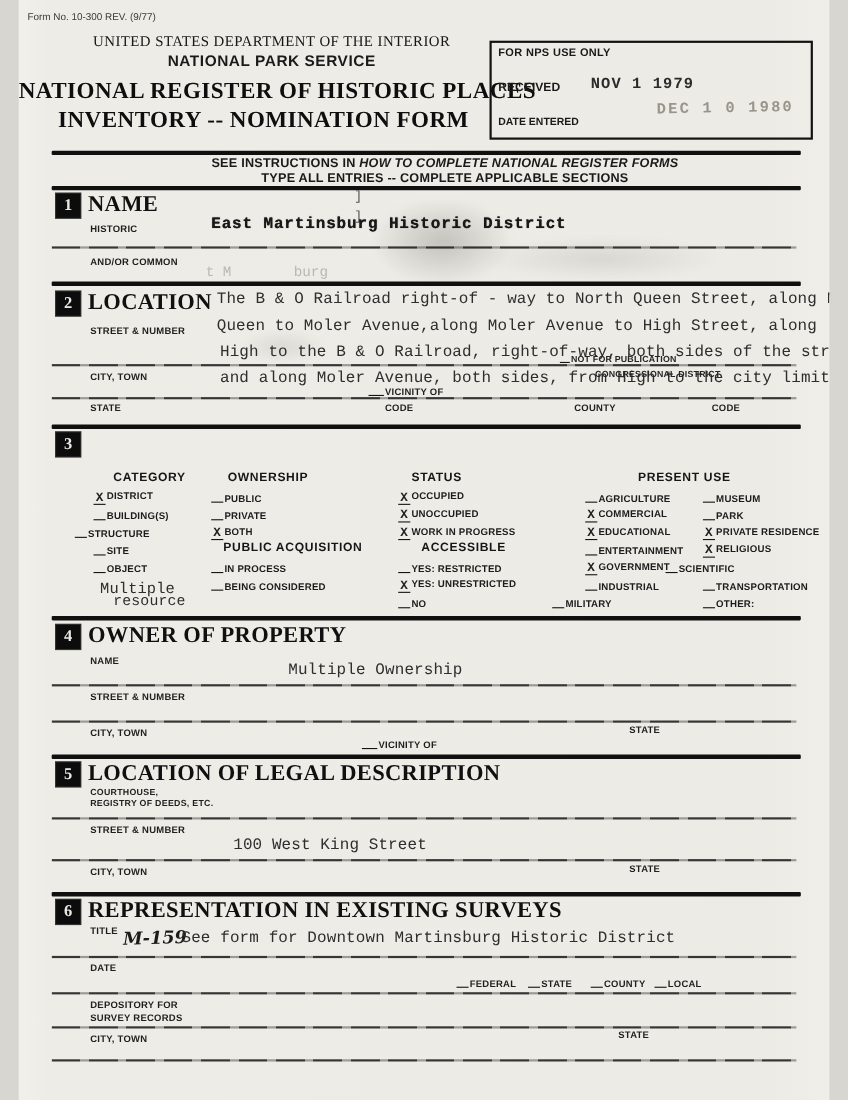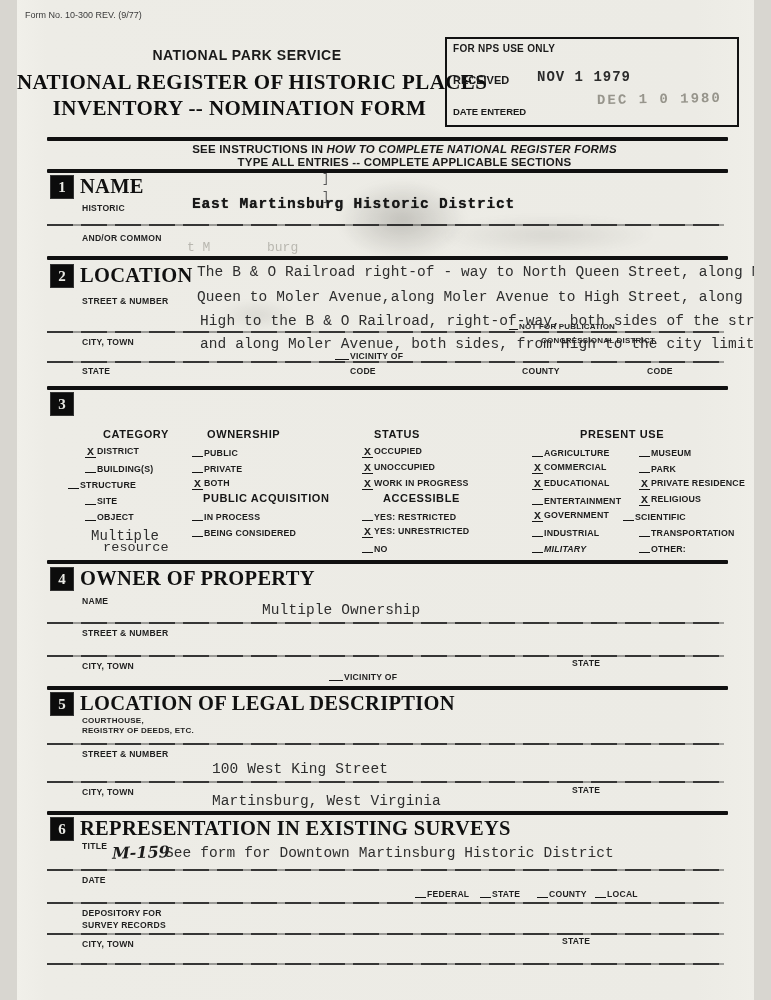--- a/index.html
+++ b/index.html
@@ -38,20 +38,21 @@
 </head>
 <body>
 
 <div class="page">
 
   <div class="smear" style="left:320px;top:180px;width:130px;height:80px;"></div>
   <div class="smear" style="left:420px;top:215px;width:220px;height:40px;opacity:.5;"></div>
   <div class="smear" style="left:200px;top:300px;width:80px;height:30px;opacity:.45;"></div>
 
   <div class="abs" style="left:8px;top:10px;font-size:9px;color:#3a3a3a;">Form No. 10-300   REV. (9/77)</div>
+  <div class="abs serifcap" style="left:0;top:30px;width:460px;text-align:center;font-size:13.5px;letter-spacing:.4px;color:#161616;">UNITED STATES DEPARTMENT OF THE INTERIOR</div>
   <div class="abs" style="left:0;top:47px;width:460px;text-align:center;font-size:14px;font-weight:bold;letter-spacing:.5px;">NATIONAL PARK SERVICE</div>
   <div class="abs bigtitle" style="left:0;top:70px;width:445px;text-align:center;">NATIONAL REGISTER OF HISTORIC PLACES</div>
   <div class="abs bigtitle" style="left:0;top:96px;width:445px;text-align:center;">INVENTORY -- NOMINATION FORM</div>
 
   <div class="npsbox" style="left:428px;top:37px;width:290px;height:86px;">
     <div class="abs" style="left:6px;top:4px;font-size:10px;font-weight:bold;letter-spacing:.3px;">FOR NPS USE ONLY</div>
     <div class="abs" style="left:6px;top:35px;font-size:11px;font-weight:bold;">RECEIVED</div>
     <div class="abs stamp" style="left:90px;top:30px;">NOV  1 1979</div>
     <div class="abs stamp faint" style="left:150px;top:52px;">DEC 1 0 1980</div>
     <div class="abs" style="left:6px;top:67px;font-size:9.5px;font-weight:bold;">DATE ENTERED</div>
@@ -127,27 +128,27 @@
   <div class="ci" style="left:345px;top:510px;"><span class="mk"></span><span>YES: RESTRICTED</span></div>
   <div class="ci" style="left:345px;top:526px;"><span class="mk">X</span><span>YES: UNRESTRICTED</span></div>
   <div class="ci" style="left:345px;top:542px;"><span class="mk"></span><span>NO</span></div>
 
   <div class="ci" style="left:515px;top:446px;"><span class="mk"></span><span>AGRICULTURE</span></div>
   <div class="ci" style="left:515px;top:462px;"><span class="mk">X</span><span>COMMERCIAL</span></div>
   <div class="ci" style="left:515px;top:478px;"><span class="mk">X</span><span>EDUCATIONAL</span></div>
   <div class="ci" style="left:515px;top:494px;"><span class="mk"></span><span>ENTERTAINMENT</span></div>
   <div class="ci" style="left:515px;top:510px;"><span class="mk">X</span><span>GOVERNMENT</span></div>
   <div class="ci" style="left:515px;top:526px;"><span class="mk"></span><span>INDUSTRIAL</span></div>
-  <div class="ci" style="left:515px;top:542px;font-style:italic;"><span class="mk"></span><span>MILITARY</span></div>
+  <div class="ci" style="left:485px;top:542px;"><span class="mk"></span><span>MILITARY</span></div>
 
   <div class="ci" style="left:622px;top:446px;"><span class="mk"></span><span>MUSEUM</span></div>
   <div class="ci" style="left:622px;top:462px;"><span class="mk"></span><span>PARK</span></div>
   <div class="ci" style="left:622px;top:478px;"><span class="mk">X</span><span>PRIVATE RESIDENCE</span></div>
   <div class="ci" style="left:622px;top:494px;"><span class="mk">X</span><span>RELIGIOUS</span></div>
-  <div class="ci" style="left:606px;top:510px;"><span class="mk"></span><span>SCIENTIFIC</span></div>
+  <div class="ci" style="left:588px;top:510px;"><span class="mk"></span><span>SCIENTIFIC</span></div>
   <div class="ci" style="left:622px;top:526px;"><span class="mk"></span><span>TRANSPORTATION</span></div>
   <div class="ci" style="left:622px;top:542px;"><span class="mk"></span><span>OTHER:</span></div>
 
   <div class="bar" style="left:30px;right:26px;top:560px;"></div>
 
   <div class="sech" style="left:34px;top:567px;">
     <span class="numbox">4</span>
     <span class="sect">OWNER OF PROPERTY</span>
   </div>
   <div class="abs lab" style="left:65px;top:596px;">NAME</div>
@@ -165,21 +166,20 @@
     <span class="sect">LOCATION OF LEGAL DESCRIPTION</span>
   </div>
   <div class="abs lab sm" style="left:65px;top:716px;">COURTHOUSE,</div>
   <div class="abs lab sm" style="left:65px;top:726px;">REGISTRY OF DEEDS, ETC.</div>
   <div class="ln rough" style="left:30px;right:30px;top:743px;"></div>
   <div class="abs lab" style="left:65px;top:749px;">STREET &amp; NUMBER</div>
   <div class="abs type" style="left:195px;top:761px;">100 West King Street</div>
   <div class="ln rough" style="left:30px;right:30px;top:781px;"></div>
   <div class="abs lab" style="left:65px;top:787px;">CITY, TOWN</div>
   <div class="abs lab" style="left:555px;top:785px;">STATE</div>
-  <div class="abs type" style="left:195px;top:793px;">Martinsburg, West Virginia</div>
   <div class="bar" style="left:30px;right:26px;top:811px;"></div>
 
   <div class="sech" style="left:34px;top:817px;">
     <span class="numbox">6</span>
     <span class="sect">REPRESENTATION IN EXISTING SURVEYS</span>
   </div>
   <div class="abs lab" style="left:65px;top:841px;">TITLE</div>
   <div class="abs hand" style="left:95px;top:843px;">M-159</div>
   <div class="abs type" style="left:148px;top:845px;">See form for Downtown Martinsburg Historic District</div>
   <div class="ln rough" style="left:30px;right:30px;top:869px;"></div>

